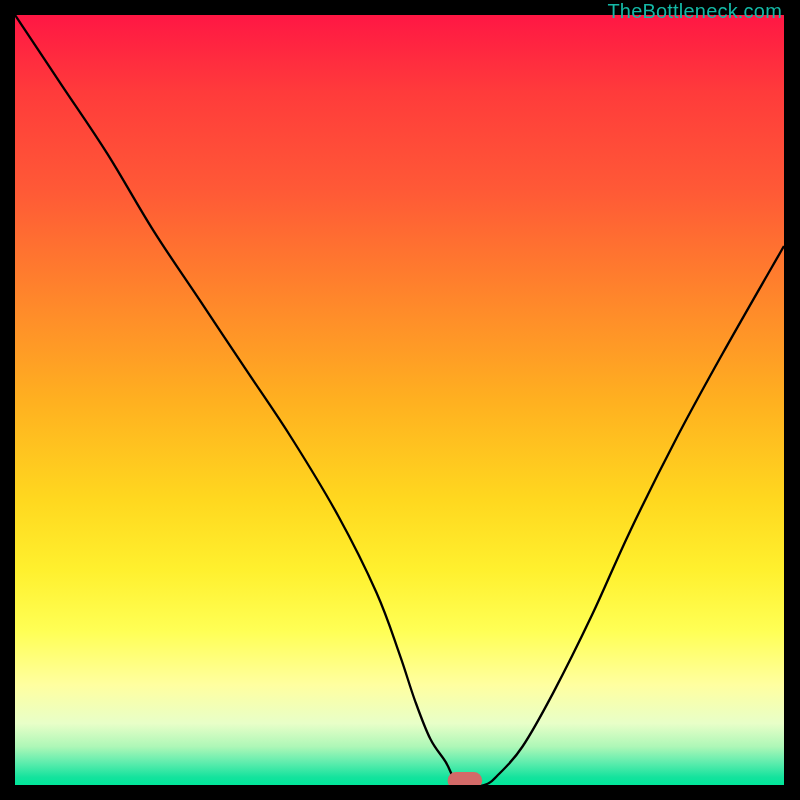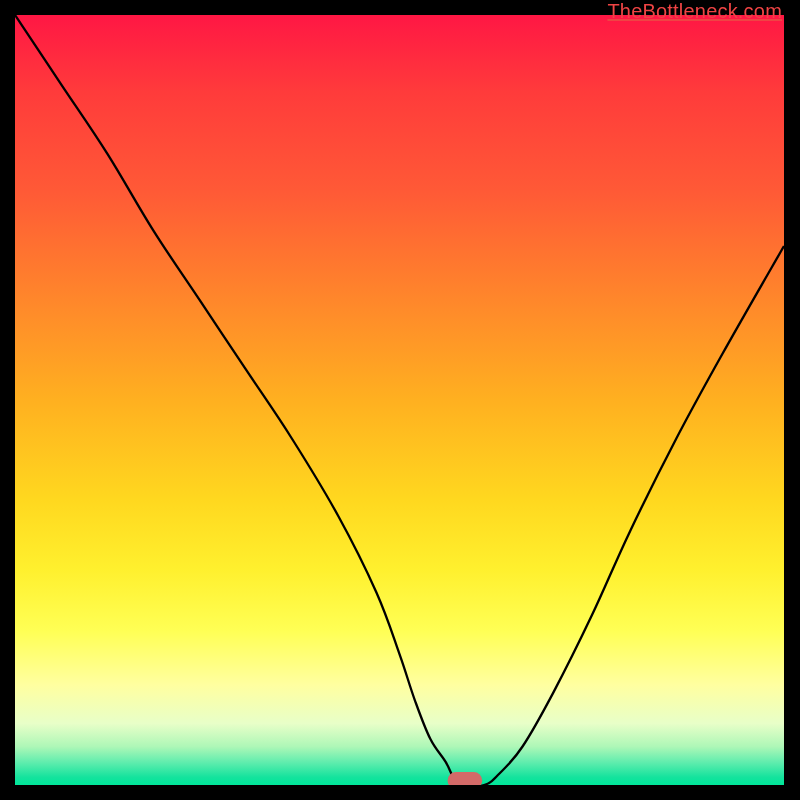--- a/index.html
+++ b/index.html
@@ -49,24 +49,23 @@
     inset: 0;
     width: 100%;
     height: 100%;
   }
   .watermark {
     position: absolute;
     top: 0px;
     right: 18px;
     font-family: Arial, Helvetica, sans-serif;
     font-size: 20px;
-    color: #ef4444;
+    color: #14b8a6;
     letter-spacing: 0.2px;
     user-select: none;
-    text-decoration: underline;
   }
 </style>
 </head>
 <body>
 
 <div class="frame">
 
   <div class="plot-area">
     <div class="gradient-bg"></div>
 

